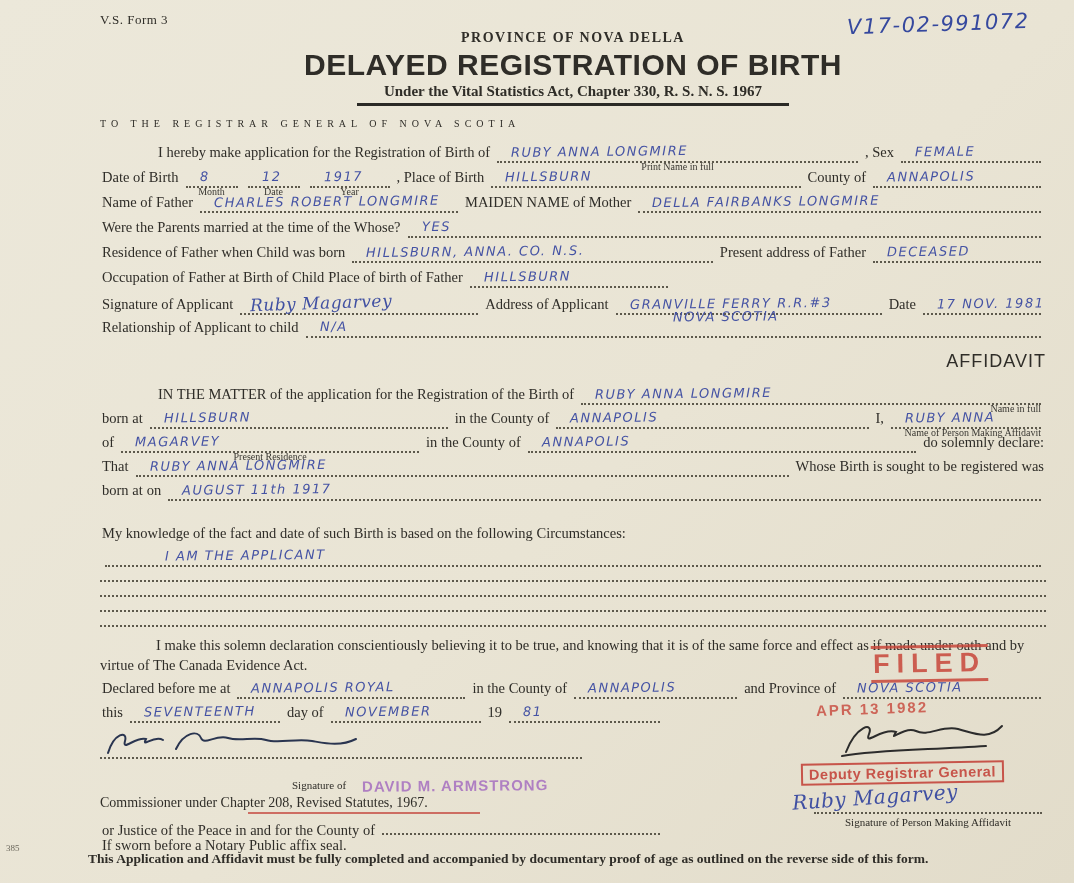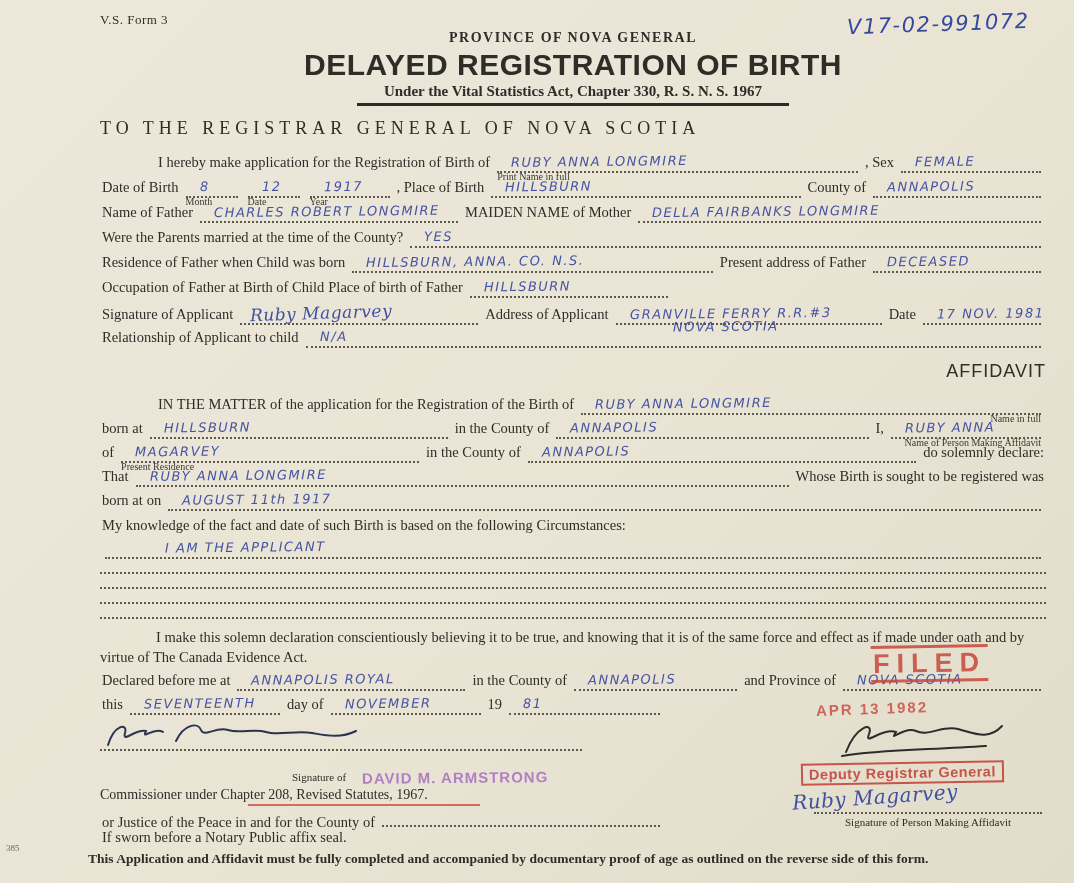--- a/index.html
+++ b/index.html
@@ -11,31 +11,31 @@
   .content{position:absolute;left:100px;right:28px;top:0;}
   .topbar{display:flex;justify-content:space-between;align-items:flex-start;padding-top:12px;}
   .form-no{font-size:13px;letter-spacing:.5px;}
   .file-no{font-family:"DejaVu Sans",sans-serif;font-style:italic;color:#35489e;
     font-size:21px;letter-spacing:1.5px;transform:rotate(-2deg);margin-right:16px;}
   .head{text-align:center;margin-top:-6px;}
   .province{font-weight:bold;font-size:14px;letter-spacing:1.5px;}
   .title{font-family:"Liberation Sans",sans-serif;font-weight:bold;font-size:30px;letter-spacing:.5px;margin-top:2px;}
   .subtitle{font-weight:bold;font-size:15px;margin-top:1px;}
   .rule{width:432px;height:3px;background:#2b2a26;margin:3px auto 0;}
-  .addressee{margin-top:12px;font-size:18px;letter-spacing:5px;}
+  .addressee{margin-top:12px;font-size:10px;letter-spacing:5px;}
   .fline{display:flex;align-items:baseline;height:25px;}
   .aff .fline{height:24px;}
   .lbl{white-space:nowrap;font-size:14.5px;padding:0 2px;}
   .fill{border-bottom:2px dotted #5d594c;position:relative;margin:0 5px;min-height:16px;}
   .grow{flex:1;}
   .hw{font-family:"DejaVu Sans",sans-serif;font-style:italic;color:#4553a4;font-size:13px;
      letter-spacing:1.5px;white-space:nowrap;display:inline-block;padding-left:14px;transform:translateY(-1px) rotate(-.6deg);}
   .hw-cursive{font-family:"DejaVu Serif",serif;font-style:italic;color:#4050a2;font-size:17px;
      letter-spacing:.5px;white-space:nowrap;display:inline-block;padding-left:10px;transform:rotate(-2deg);}
-  .sub{position:absolute;top:100%;left:0;width:100%;text-align:left;font-size:10px;color:#3a3833;white-space:nowrap;}
+  .sub{position:absolute;top:100%;left:0;width:100%;text-align:center;font-size:10px;color:#3a3833;white-space:nowrap;}
   .sub.right{left:auto;right:0;width:auto;text-align:right;}
   .ind{margin-left:56px;}
   .aff-title{text-align:right;font-family:"Liberation Sans",sans-serif;font-weight:normal;
      font-size:18px;letter-spacing:1px;margin-top:8px;height:34px;}
   .dotline{border-bottom:2px dotted #5d594c;height:13px;}
   .para{margin-top:8px;font-size:14.5px;line-height:20px;text-indent:56px;}
   .narrow{width:565px;}
   .sigrow{position:relative;width:482px;height:28px;border-bottom:2px dotted #5d594c;margin-top:2px;}
   .sigrow svg{position:absolute;left:0;bottom:-4px;}
   .siglabels{display:flex;align-items:center;height:20px;margin-top:16px;}
@@ -70,21 +70,21 @@
 
 <div class="page">
   <div class="content">
 
     <div class="topbar">
       <span class="form-no">V.S. Form 3</span>
       <span class="file-no">V17-02-991072</span>
     </div>
 
     <div class="head">
-      <div class="province">PROVINCE OF NOVA GENERAL</div>
+      <div class="province">PROVINCE OF NOVA DELLA</div>
       <div class="title">DELAYED REGISTRATION OF BIRTH</div>
       <div class="subtitle">Under the Vital Statistics Act, Chapter 330, R. S. N. S. 1967</div>
       <div class="rule"></div>
     </div>
 
     <div class="addressee">TO THE REGISTRAR GENERAL OF NOVA SCOTIA</div>
 
     <div class="fline" style="margin-top:14px;">
       <span class="lbl ind">I hereby make application for the Registration of Birth of</span>
       <span class="fill grow">
@@ -126,21 +126,21 @@
       <span class="fill w260">
         <span class="hw">CHARLES ROBERT LONGMIRE</span>
       </span>
       <span class="lbl">MAIDEN NAME of Mother</span>
       <span class="fill grow">
         <span class="hw">DELLA FAIRBANKS LONGMIRE</span>
       </span>
     </div>
 
     <div class="fline">
-      <span class="lbl">Were the Parents married at the time of the County?</span>
+      <span class="lbl">Were the Parents married at the time of the Whose?</span>
       <span class="fill grow">
         <span class="hw">YES</span>
       </span>
     </div>
 
     <div class="fline">
       <span class="lbl">Residence of Father when Child was born</span>
       <span class="fill grow">
         <span class="hw">HILLSBURN, ANNA. CO. N.S.</span>
       </span>
@@ -230,21 +230,21 @@
       </div>
 
       <div class="fline">
         <span class="lbl">born at</span>
         <span class="lbl">on</span>
         <span class="fill grow">
           <span class="hw">AUGUST 11th 1917</span>
         </span>
       </div>
 
-      <div class="fline" style="height:22px;margin-top:2px;">
+      <div class="fline" style="height:22px;margin-top:20px;">
         <span class="lbl">My knowledge of the fact and date of such Birth is based on the following Circumstances:</span>
       </div>
 
       <div class="fline" style="height:20px;">
         <span class="fill grow">
           <span class="hw" style="padding-left:60px;">I AM THE APPLICANT</span>
         </span>
       </div>
 
       <div class="dotline"></div>

